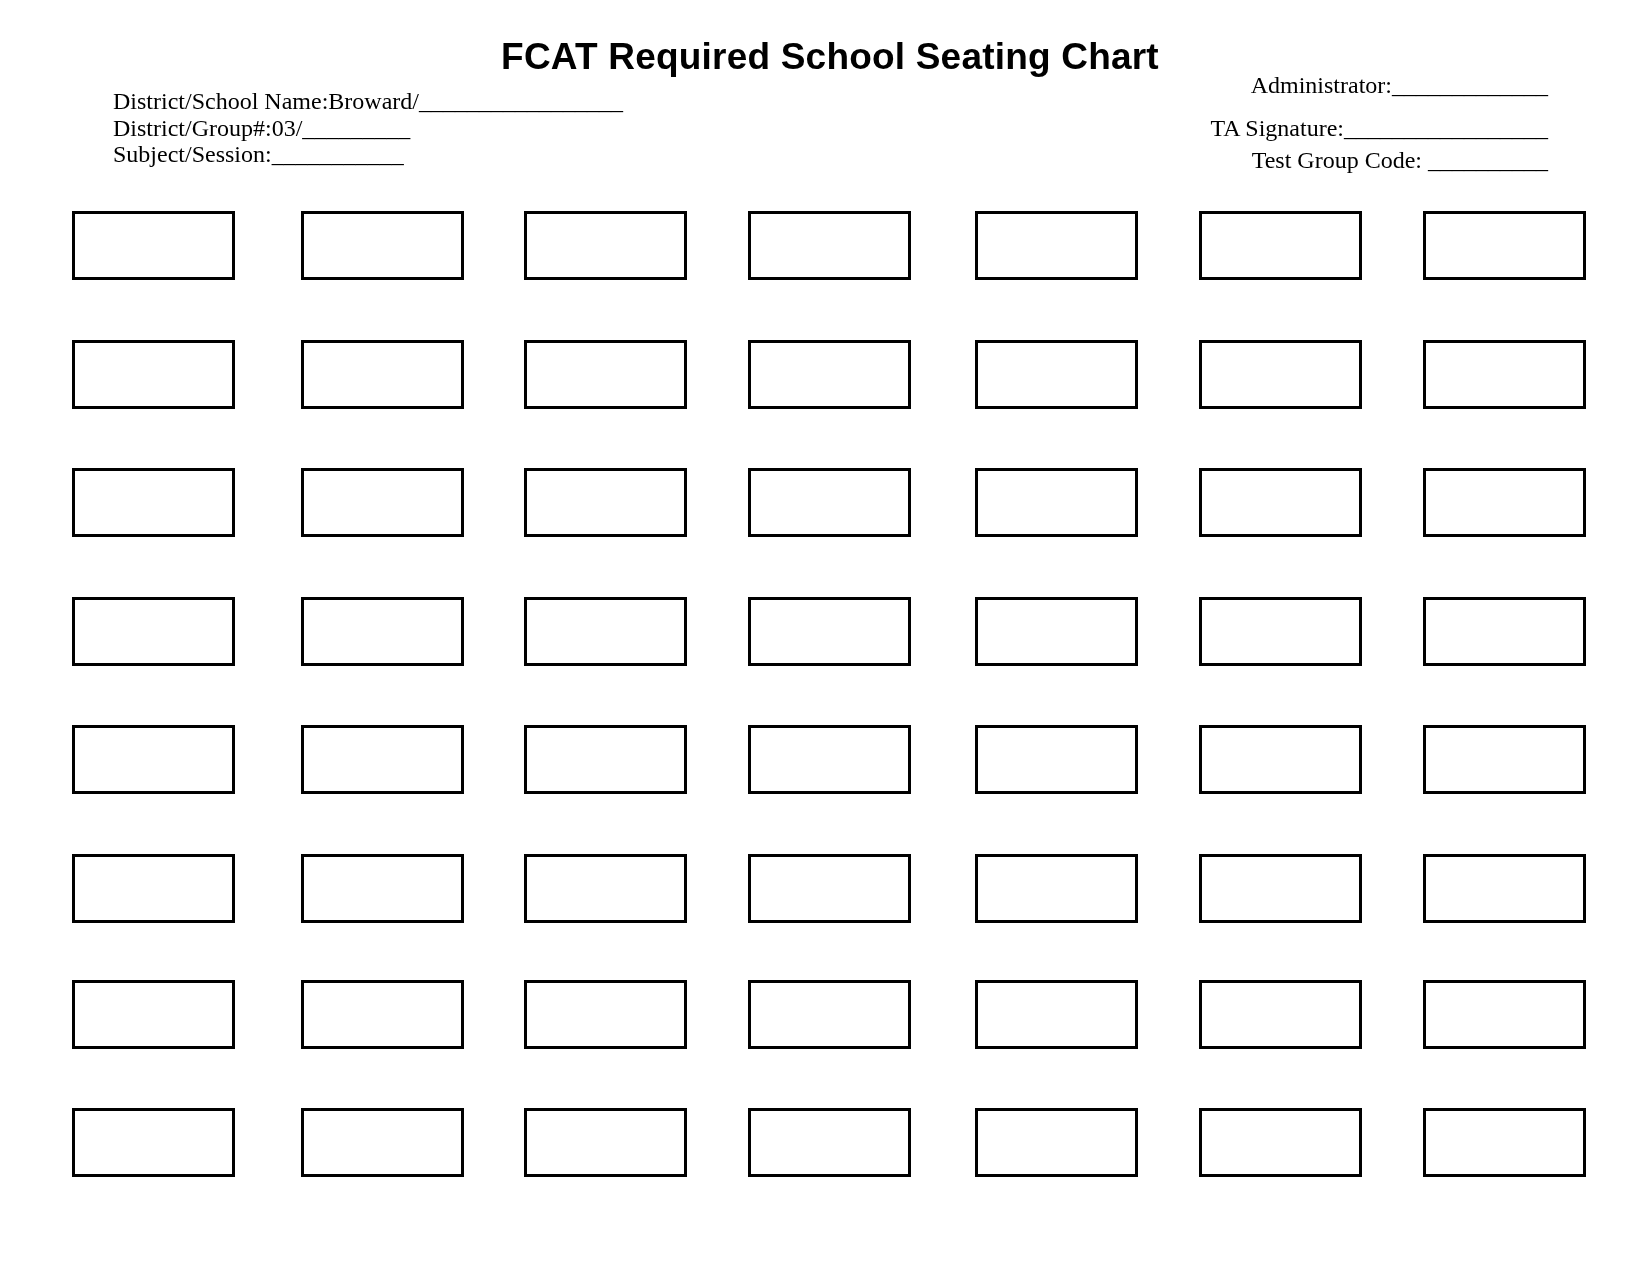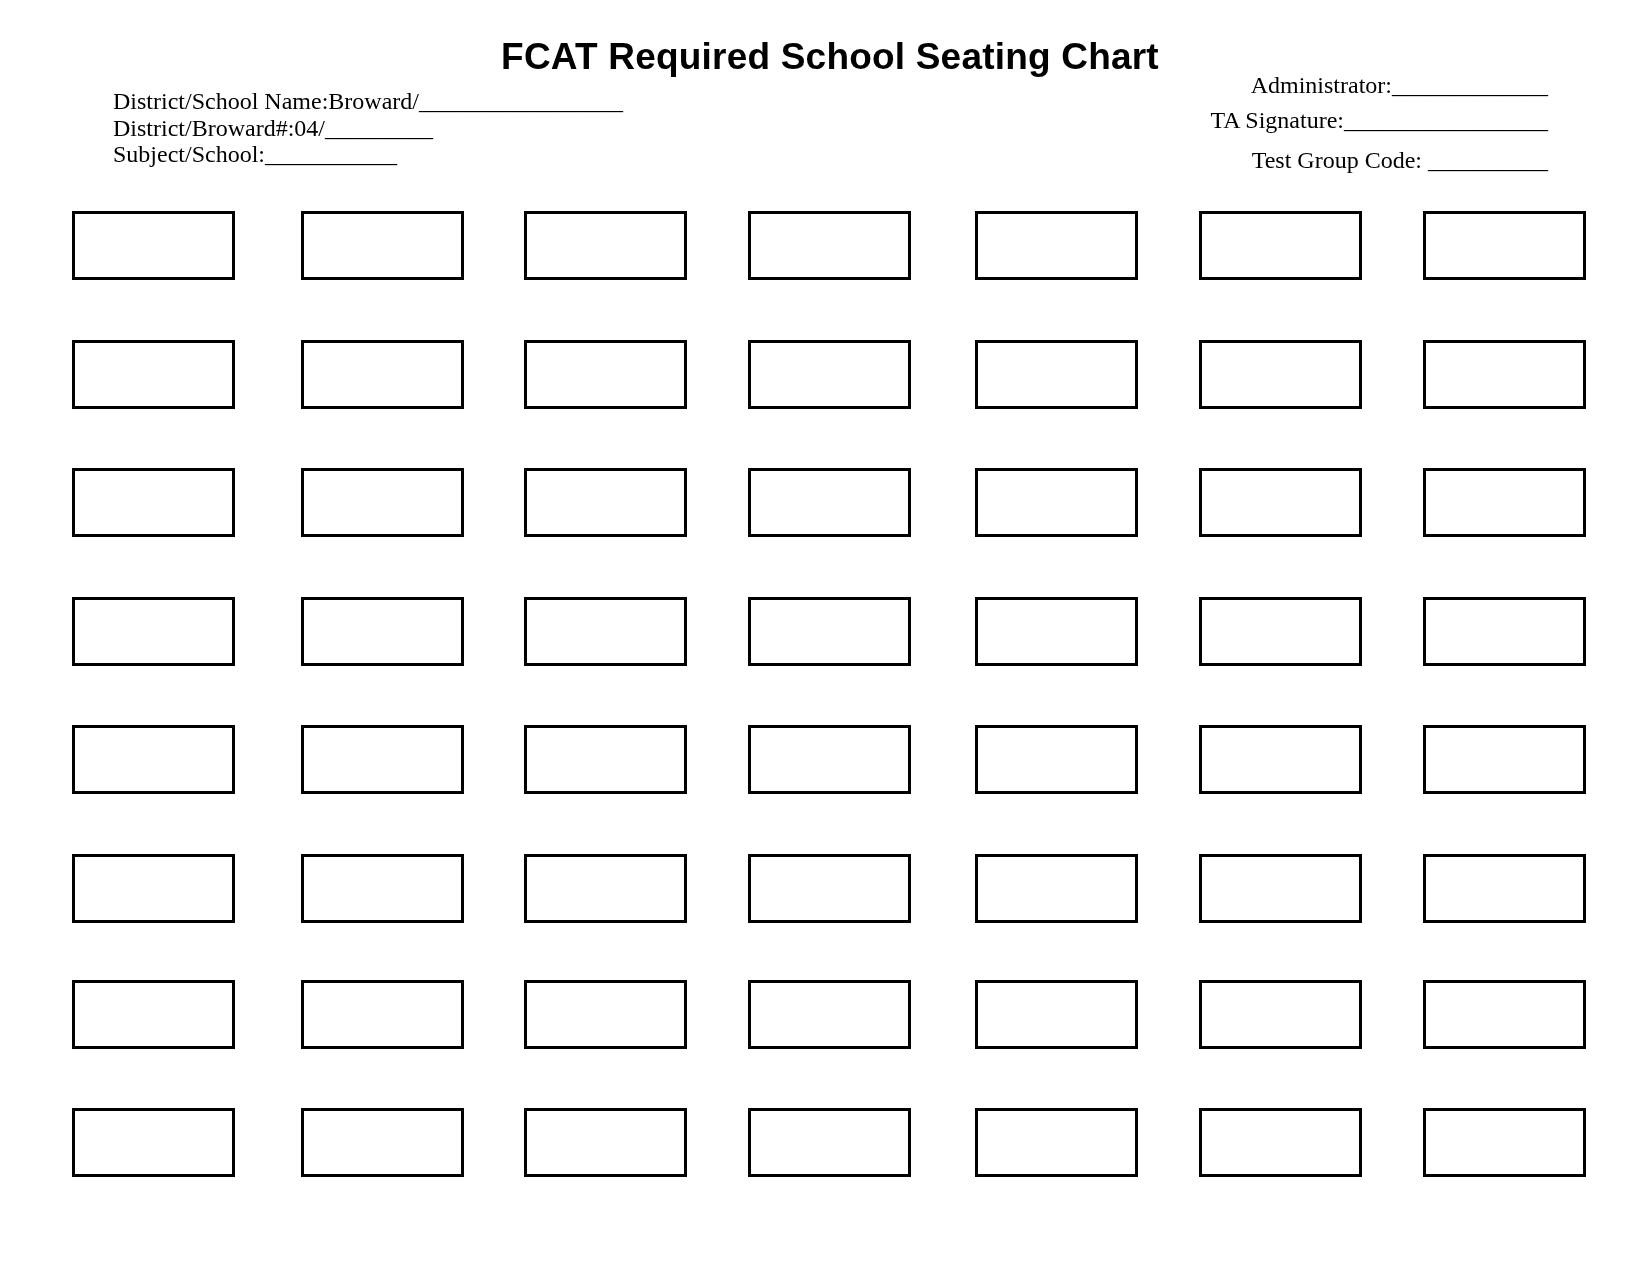--- a/index.html
+++ b/index.html
@@ -9,25 +9,25 @@
   .left { left:113px; }
   .right { right:102px; text-align:right; }
   .desk { position:absolute; width:157px; height:63px; border:3px solid #000; box-sizing:content-box; background:#fff; }
 </style>
 </head>
 <body>
 
 <div class="title">FCAT Required School Seating Chart</div>
 
 <div class="field left" style="top:89px"><span>District/School Name:</span><span>Broward/</span><span>_________________</span></div>
-<div class="field left" style="top:116px"><span>District/Broward#:</span><span>04/</span><span>_________</span></div>
-<div class="field left" style="top:142px"><span>Subject/School:</span><span></span><span>___________</span></div>
+<div class="field left" style="top:116px"><span>District/Group#:</span><span>03/</span><span>_________</span></div>
+<div class="field left" style="top:142px"><span>Subject/Session:</span><span></span><span>___________</span></div>
 
 <div class="field right" style="top:73px"><span>Administrator:</span><span>_____________</span></div>
-<div class="field right" style="top:108px"><span>TA Signature:</span><span>_________________</span></div>
+<div class="field right" style="top:116px"><span>TA Signature:</span><span>_________________</span></div>
 <div class="field right" style="top:148px"><span>Test Group Code: </span><span>__________</span></div>
 
 <div id="grid">
     <div class="desk" style="left: 72px; top: 211px;"></div>
     <div class="desk" style="left: 301px; top: 211px;"></div>
     <div class="desk" style="left: 524px; top: 211px;"></div>
     <div class="desk" style="left: 748px; top: 211px;"></div>
     <div class="desk" style="left: 975px; top: 211px;"></div>
     <div class="desk" style="left: 1199px; top: 211px;"></div>
     <div class="desk" style="left: 1423px; top: 211px;"></div>

